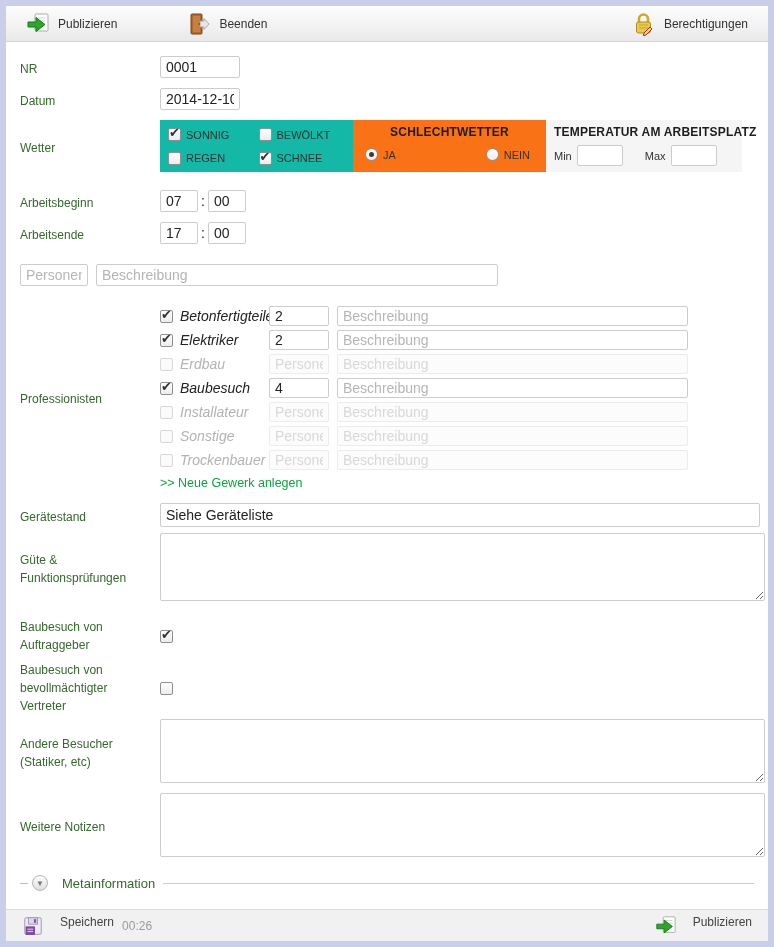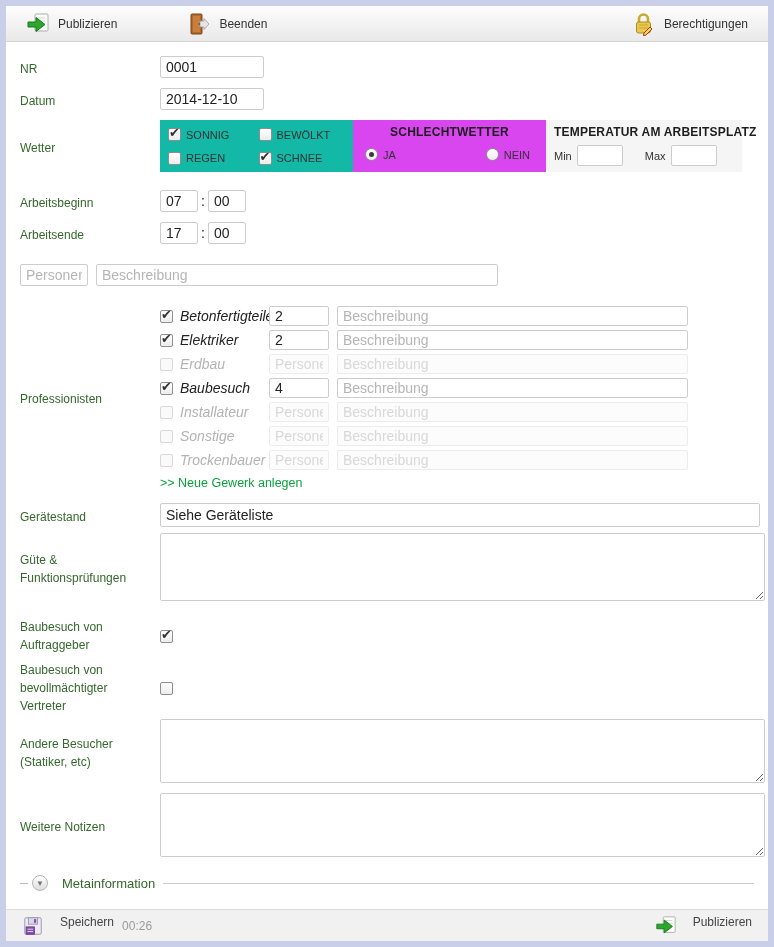--- a/index.html
+++ b/index.html
@@ -36,33 +36,33 @@
     font-size: 12px; color: #34682c; line-height: 1.5;
   }
   .fvalue { flex: 1; display: flex; align-items: center; }
   input[type="text"], textarea {
     border: 1px solid #ccc; border-radius: 2px;
     font-family: "Liberation Sans", sans-serif;
     font-size: 14px; color: #222; padding: 2px 5px;
     background: #fff; outline: none;
   }
   input::placeholder, textarea::placeholder { color: #b5b5b5; }
-  .in-nr { width: 104px; height: 22px; }
+  .in-nr { width: 80px; height: 22px; }
   .in-time { width: 38px; height: 22px; }
   .time-colon { font-size: 14px; color:#222; margin: 0 3px; }
   .in-personen { width: 68px; height: 22px; font-size: 13px; }
   .in-beschr-stand { width: 402px; height: 22px; margin-left: 8px; font-size: 13px; }
   
   .weather-strip { display: flex; align-items: stretch; }
   .weather-box {
     width: 193px; background: #14b8a6; padding: 7px 8px 6px 8px;
     display: grid; grid-template-columns: 1fr 1fr; row-gap: 8px; column-gap: 4px;
   }
   .wx-item { display: flex; align-items: center; gap: 5px; font-size: 11px; color: #333; cursor: pointer; }
-  .schlecht-box { width: 193px; background: #d946ef; padding: 5px 10px 6px 10px; }
+  .schlecht-box { width: 193px; background: #f97316; padding: 5px 10px 6px 10px; }
   .box-title { font-size: 12px; font-weight: bold; color: #1d1d1d; text-align: center; letter-spacing: 0.2px; }
   .radio-row { display: flex; justify-content: space-between; padding: 9px 6px 0 2px; }
   .radio-item { display: flex; align-items: center; gap: 5px; font-size: 11px; color: #333; cursor: pointer; }
   .temp-box { width: 196px; background: #f5f5f5; padding: 5px 6px 6px 8px; }
   .temp-box .box-title { text-align: left; white-space: nowrap; }
   .temp-row { display: flex; align-items: center; padding-top: 6px; font-size: 11px; color: #333; }
   .in-temp { width: 46px; height: 21px; font-size: 12px; }
   .temp-lbl { margin-right: 5px; }
   .temp-lbl.max { margin-left: 22px; }
   

